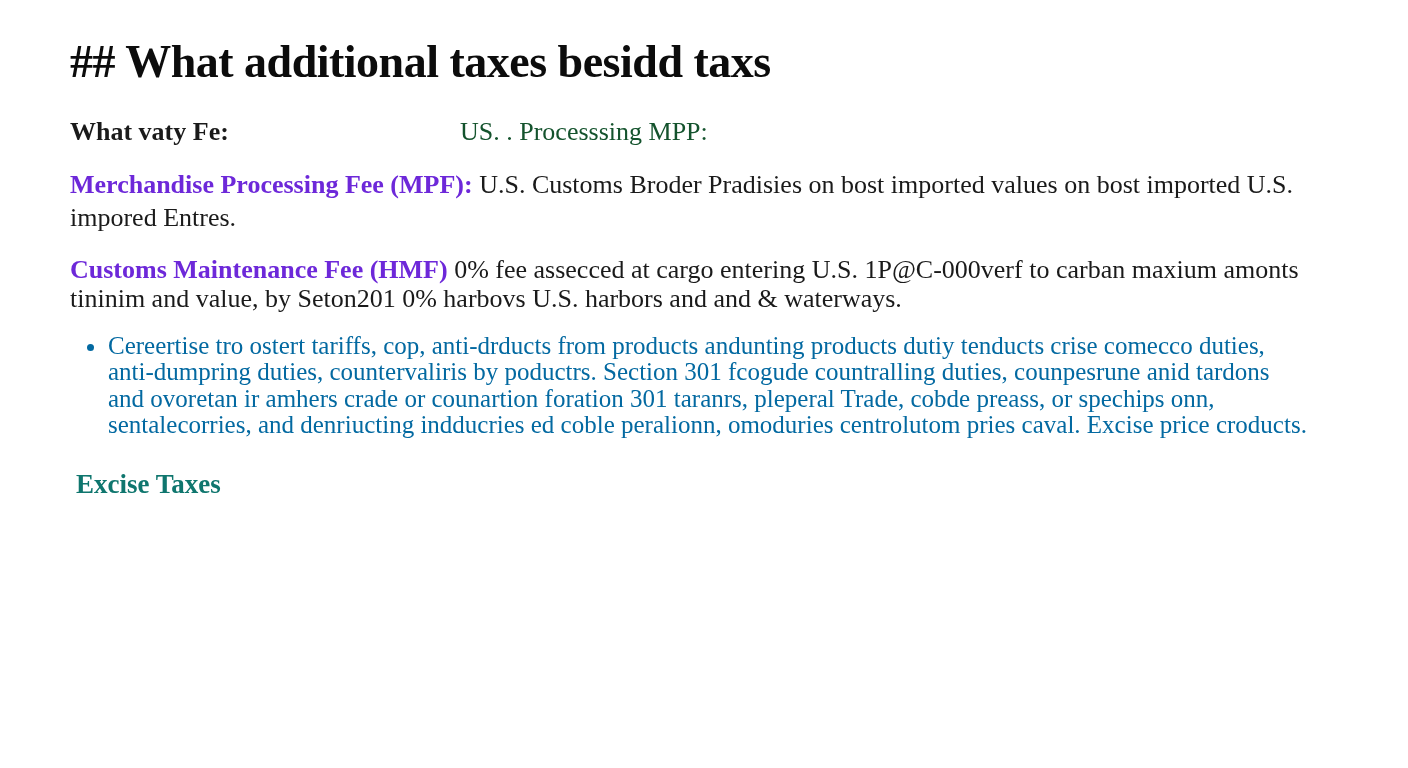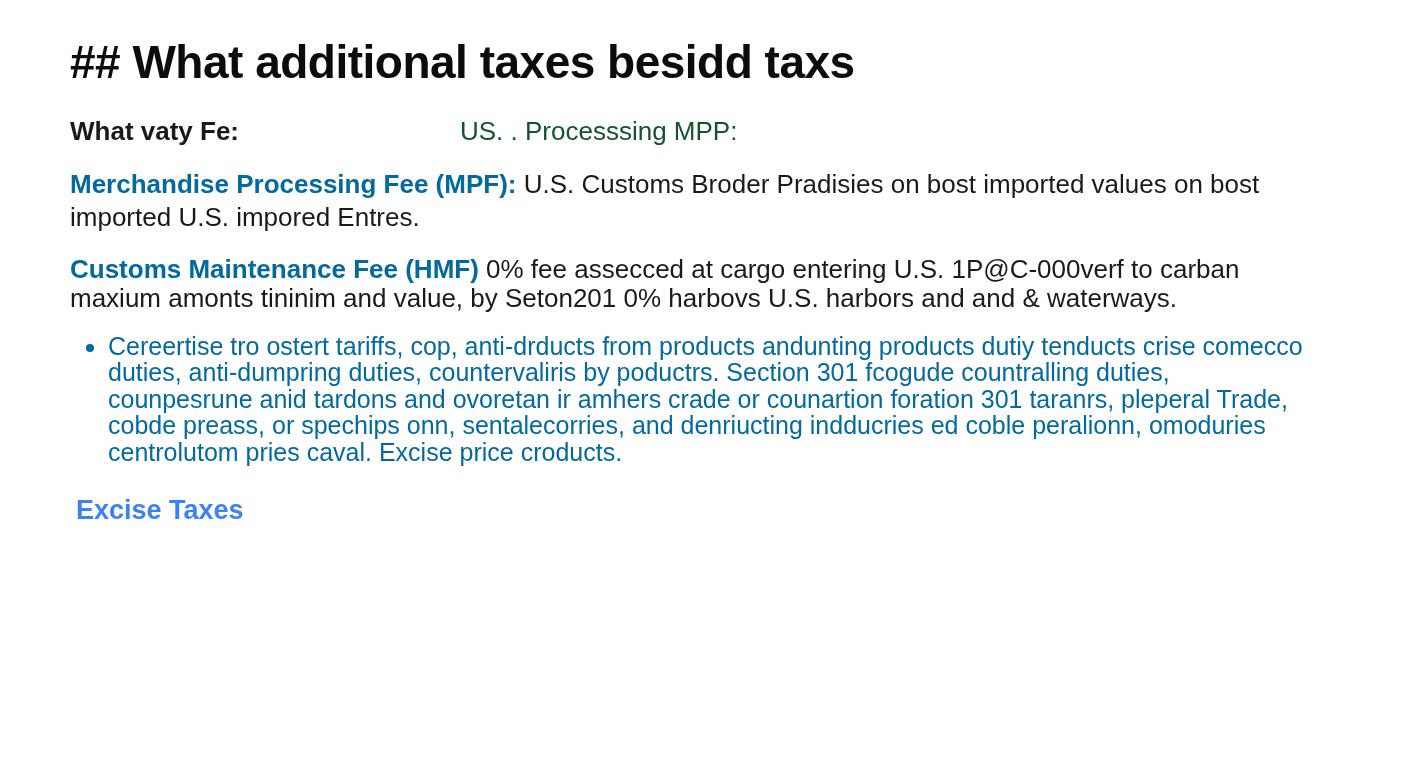--- a/index.html
+++ b/index.html
@@ -13,38 +13,39 @@
     overflow: hidden;
     font-family: "Liberation Sans", sans-serif;
     color: #111111;
   }
   .page {
     position: relative;
     width: 1408px;
     height: 548px;
     box-sizing: border-box;
     padding: 28px 98px 0 70px;
+    font-family: Liberation Serif, serif;
   }
   .doc-title {
     font-size: 46px;
     font-weight: bold;
     letter-spacing: -0.5px;
     line-height: 1.15;
     margin: 8px 0 26px 0;
     color: #0c0c0c;
   }
   .para {
     font-size: 26px;
     line-height: 1.28;
     margin: 0 0 20px 0;
     color: #1a1a1a;
   }
   .para .lead {
     font-weight: bold;
-    color: #0369a1;
+    color: #6d28d9;
   }
   .spaced-lead {
     display: inline-block;
     min-width: 390px;
     font-weight: bold;
   }
   .light {
     color: #14532d;
     text-align: right;
   }
@@ -64,21 +65,21 @@
   }
   ul.bullets li {
     font-size: 25px;
     line-height: 1.06;
     color: #0369a1;
   }
   .closing-head {
     font-size: 27px;
     font-weight: bold;
     margin: 30px 0 16px 6px;
-    color: #3b82f6;
+    color: #0f766e;
   }
 </style>
 </head>
 <body>
 
 <div class="page">
 
   <h1 class="doc-title">## What additional taxes besidd taxs</h1>
 
   <p class="para">

